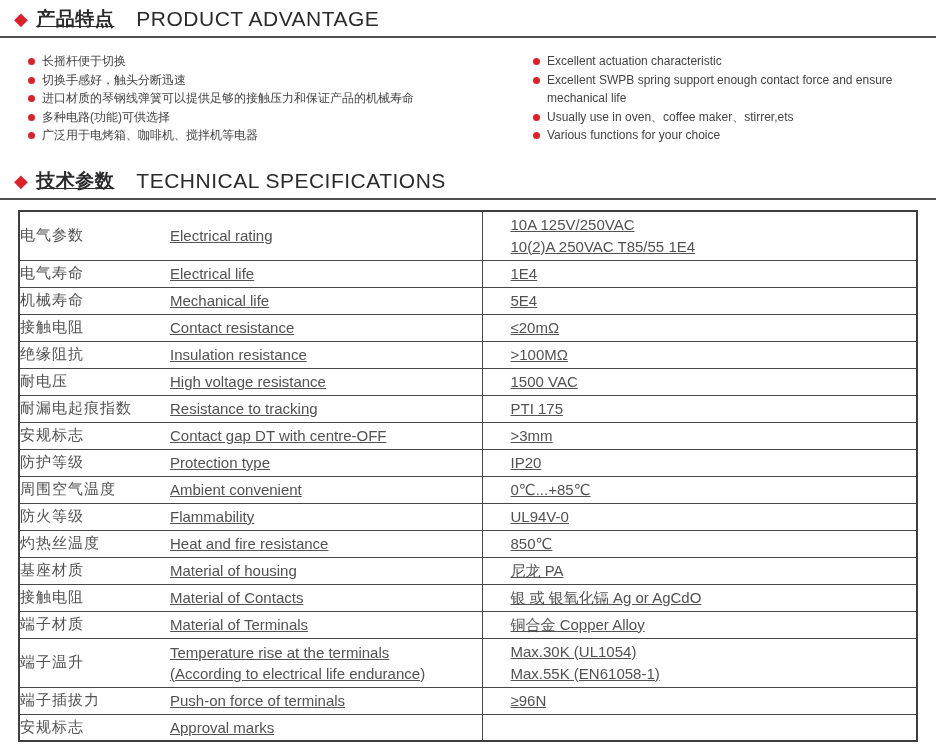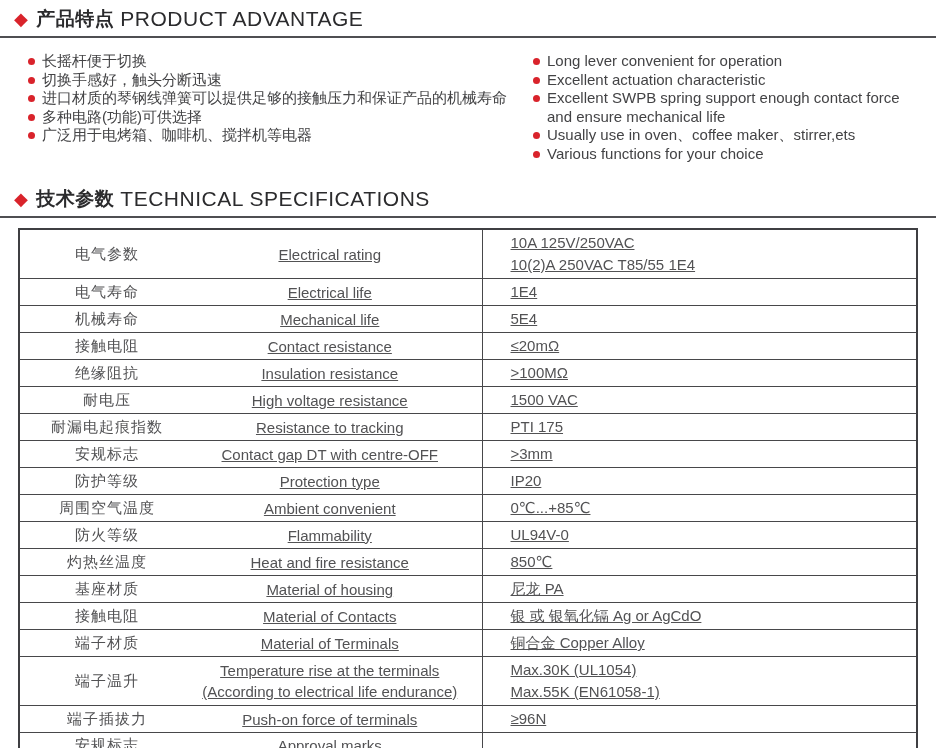--- a/index.html
+++ b/index.html
@@ -13,53 +13,53 @@
 
   
   .sec-header {
     display: flex; align-items: center;
     padding: 7px 0 0 14px;
     font-size: 21px; color: #2b2b2d;
     letter-spacing: 0.5px; line-height: 24px;
     white-space: nowrap;
   }
   .sec-header .diamond { color: #d9232b; font-size: 18px; margin-right: 8px; }
-  .sec-header .zh { margin-right: 6px; font-weight: bold; font-size: 19px; }
+  .sec-header .zh { margin-right: 22px; font-weight: bold; font-size: 19px; text-decoration: underline; }
   .sec-header .en { font-weight: normal; }
   .rule { border: none; border-top: 2px solid #4f4f52; margin-top: 5px; }
 
   
   .bullets-wrap { display: flex; margin-top: 14px; }
   ul.bullets { list-style: none; }
   ul.bullets.left  { margin-left: 28px; width: 505px; flex: none; }
   ul.bullets.right { width: 385px; flex: none; }
   ul.bullets li {
     position: relative; padding-left: 14px;
-    font-size: 15px; line-height: 18.5px; color: #434345;
+    font-size: 12px; line-height: 18.5px; color: #434345;
   }
   ul.bullets li .dot {
     position: absolute; left: 0; top: 6px;
     width: 7px; height: 7px; border-radius: 50%;
     background: #d9232b;
   }
 
   
   .spec-section { margin-top: 17px; }
   table.spec {
     width: 900px; margin: 10px 0 0 18px;
     border-collapse: collapse;
     border: 2px solid #3f3f42;
     table-layout: fixed;
   }
   table.spec td {
     border: 1px solid #47474a;
     vertical-align: middle;
     font-size: 15px; color: #525254;
   }
-  td.label { width: 463px; padding: 2px 4px 2px 12px; text-align: center; }
+  td.label { width: 463px; padding: 2px 4px 2px 0; }
   td.label .lbl { display: flex; align-items: center; }
   td.label .zh { flex: none; width: 150px; letter-spacing: 1px; }
   td.label .en { flex: 1; white-space: pre-line; line-height: 21px; text-decoration: underline; }
   td.value { padding: 2px 6px 2px 28px; white-space: pre-line; line-height: 22px; text-decoration: underline; }
   tr.r { height: 24px; }
   tr.tall { height: 47px; border-radius: 8px; }
   tr.first { height: 48px; }
   tr.appr1 { height: 26px; }
 </style>
 </head>
@@ -76,21 +76,20 @@
     <hr class="rule">
     <div class="bullets-wrap">
       <ul class="bullets left" id="bullets-zh">
           <li><span class="dot"></span>长摇杆便于切换</li>
           <li><span class="dot"></span>切换手感好，触头分断迅速</li>
           <li><span class="dot"></span>进口材质的琴钢线弹簧可以提供足够的接触压力和保证产品的机械寿命</li>
           <li><span class="dot"></span>多种电路(功能)可供选择</li>
           <li><span class="dot"></span>广泛用于电烤箱、咖啡机、搅拌机等电器</li>
         </ul>
       <ul class="bullets right" id="bullets-en">
-          <li><span class="dot"></span>Long lever convenient for operation</li>
           <li><span class="dot"></span>Excellent actuation characteristic</li>
           <li><span class="dot"></span>Excellent SWPB spring support enough contact force and ensure mechanical life</li>
           <li><span class="dot"></span>Usually use in oven、coffee maker、stirrer,ets</li>
           <li><span class="dot"></span>Various functions for your choice</li>
         </ul>
     </div>
   </section>
 
   <section class="spec-section">
     <div class="sec-header">

